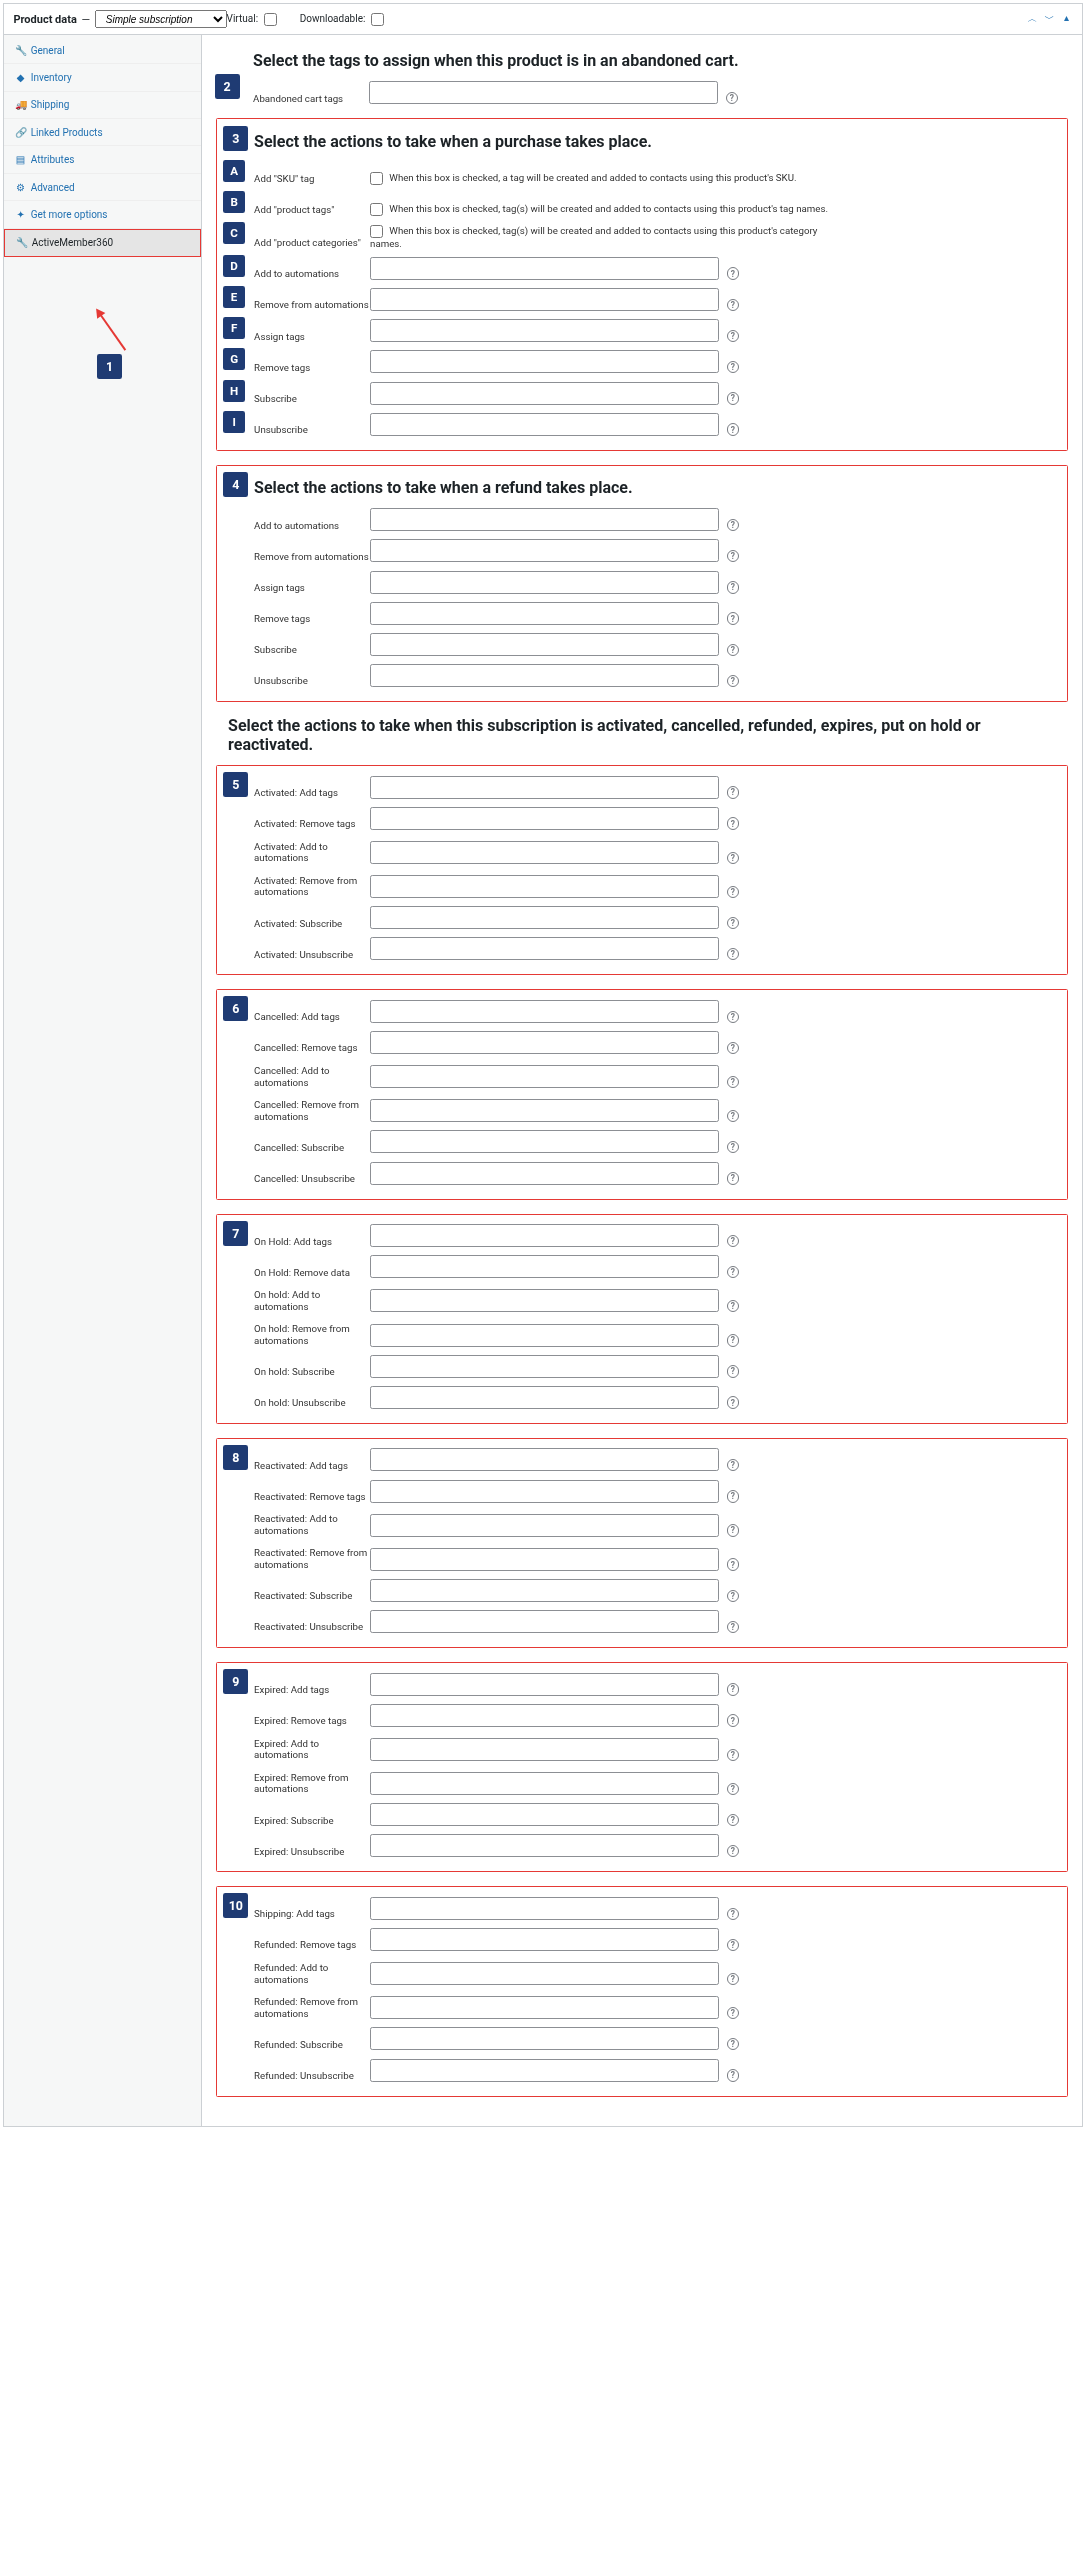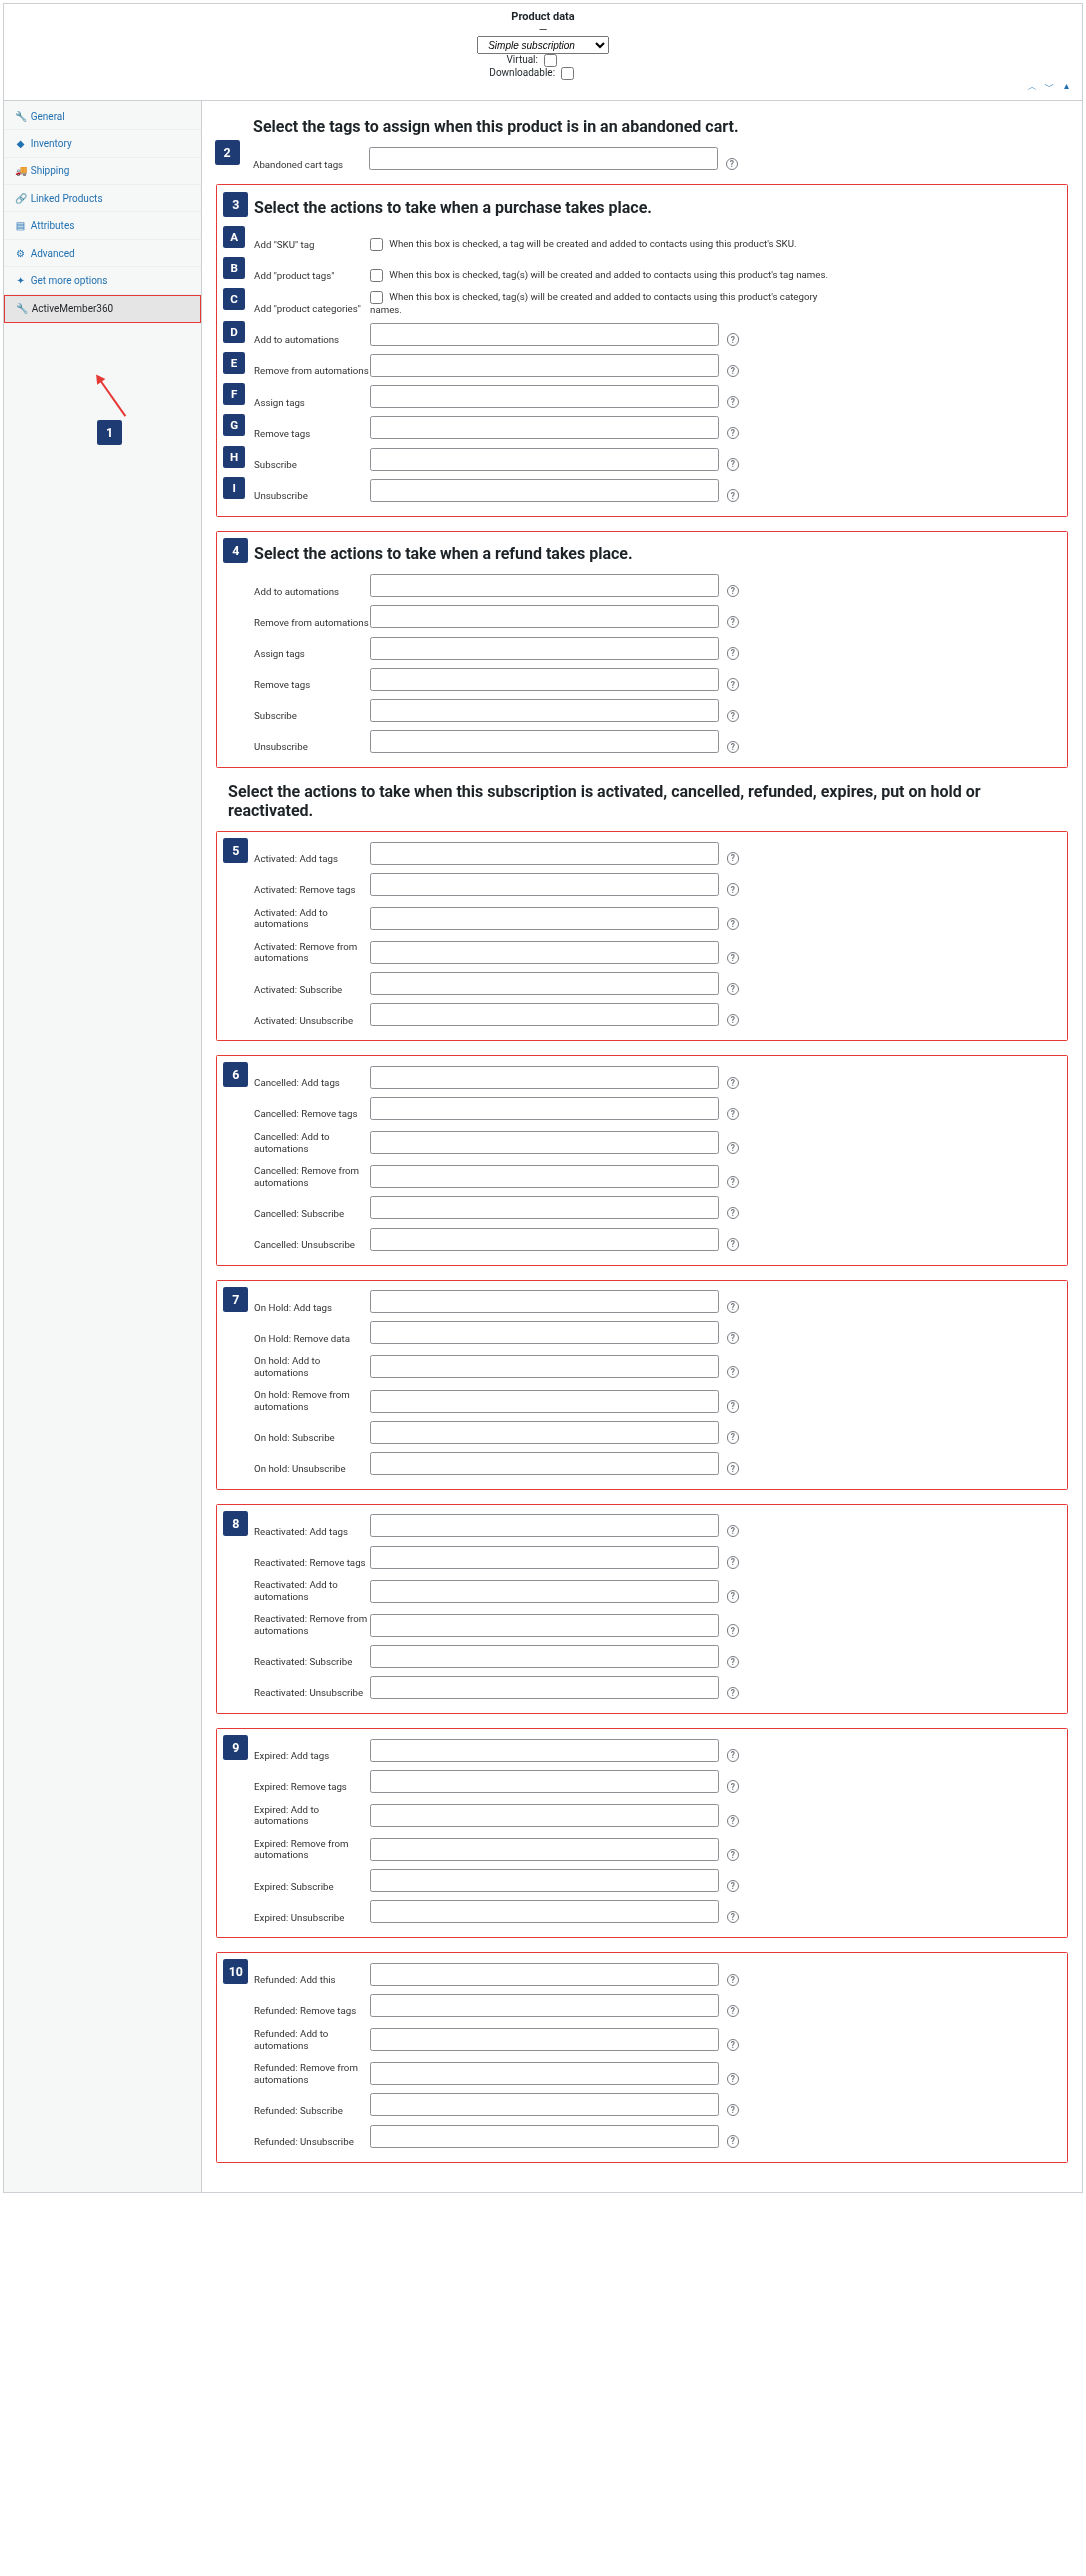--- a/index.html
+++ b/index.html
@@ -1,18 +1,18 @@
 <!DOCTYPE html>
 <html style="font-size:12.4px"><head>
 <meta charset="utf-8">
 <style>
   * { box-sizing: border-box; margin: 0; padding: 0; }
   body { font-family: -apple-system, BlinkMacSystemFont, "Segoe UI", Roboto, sans-serif; font-size: 10px; color: #1d2327; background: #fff; }
   .panel { border: 0.8px solid #ccd0d4; margin: 3.1px; }
-  .panel-header { display: flex; align-items: center; padding: 6.2px 9.3px; border-bottom: 0.8px solid #ccd0d4; font-size: 11px; flex-direction: column; }
+  .panel-header { display: flex; align-items: center; padding: 6.2px 9.3px; border-bottom: 0.8px solid #ccd0d4; font-size: 11px; }
   .panel-header .pd-label { font-weight: bold; }
   .panel-header .dash { margin: 0 4.6px; }
   .panel-header select { padding: 1.5px 6.2px; font-size: 10px; min-width: 132px; font-style: italic; }
   .panel-header .flag { margin-right: 23px; font-size: 10px; }
   .panel-header .flag input { margin-left: 3.1px; vertical-align: middle; }
   .panel-header .hdr-actions { margin-left: auto; display: flex; gap: 4.6px; color: #2271b1; font-size: 10px; }
   .hdr-btn { cursor: pointer; width: 12.4px; text-align: center; }
   .panel-body { display: flex; }
   .sidebar { width: 198px; background: #f6f7f7; border-right: 0.8px solid #ccd0d4; padding-top: 1.5px; position: relative; }
   .sidebar-item { display: flex; align-items: center; gap: 4.6px; padding: 7.7px 11px; color: #2271b1; cursor: pointer; font-size: 10px; border-bottom: 0.8px solid #eee; }
@@ -475,21 +475,21 @@
                   <div class="box"></div>
                 </div>
                 <span class="row-help">?</span>
               </div>
             </div>
           </div>
           <div class="group-box">
             <span class="num-badge group-badge">10</span>
             <div>
               <div class="row">
-                <div class="row-label">Refunded: Add this</div>
+                <div class="row-label">Shipping: Add tags</div>
                 <div class="row-input">
                   <div class="box"></div>
                 </div>
                 <span class="row-help">?</span>
               </div>
               <div class="row">
                 <div class="row-label">Refunded: Remove tags</div>
                 <div class="row-input">
                   <div class="box"></div>
                 </div>

